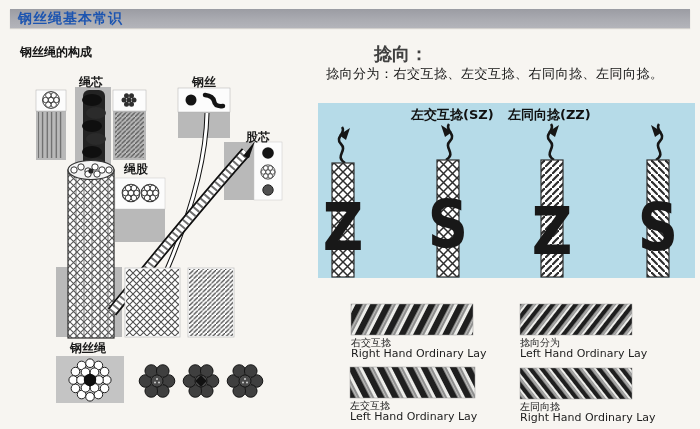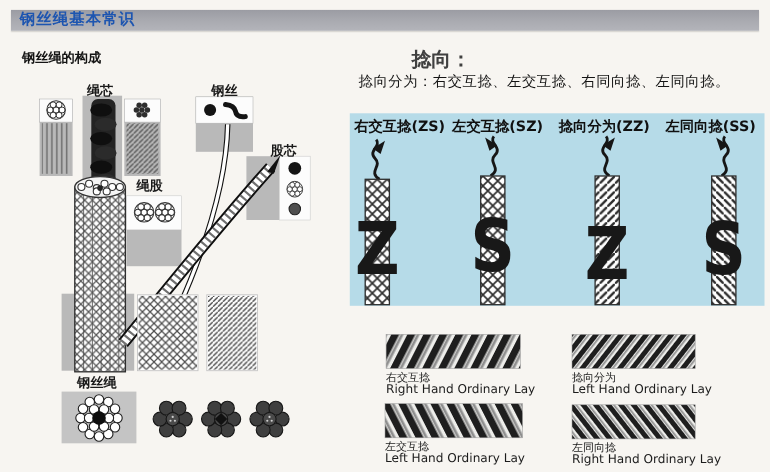--- a/index.html
+++ b/index.html
@@ -269,24 +269,22 @@
 
   <div class="abs lbl" style="left:79px;top:74px;">绳芯</div>
   <div class="abs lbl" style="left:192px;top:74px;">钢丝</div>
   <div class="abs lbl" style="left:246px;top:129px;">股芯</div>
   <div class="abs lbl" style="left:124px;top:161px;">绳股</div>
   <div class="abs lbl" style="left:70px;top:340px;">钢丝绳</div>
 
   <div class="abs lay-title" style="left:326px;top:42px;">捻向：</div>
   <div class="abs lay-desc" style="left:326px;top:65px;">捻向分为：右交互捻、左交互捻、右同向捻、左同向捻。</div>
 
-  <div class="abs type-lbl" style="left:322px;top:106px;">右交互捻(ZS)</div>
   <div class="abs type-lbl" style="left:411px;top:106px;">左交互捻(SZ)</div>
-  <div class="abs type-lbl" style="left:508px;top:106px;">捻向分为(ZZ)</div>
-  <div class="abs type-lbl" style="left:605px;top:106px;">左同向捻(SS)</div>
+  <div class="abs type-lbl" style="left:508px;top:106px;">左同向捻(ZZ)</div>
 
   <div class="abs marker" style="left:313px;top:191px;">Z</div>
   <div class="abs marker" style="left:418px;top:188px;">S</div>
   <div class="abs marker" style="left:522px;top:195px;">Z</div>
   <div class="abs marker" style="left:628px;top:191px;">S</div>
 
   <div class="abs smp-cn" style="left:351px;top:336px;">右交互捻</div>
   <div class="abs smp-en" style="left:351px;top:347px;">Right Hand Ordinary Lay</div>
   <div class="abs smp-cn" style="left:520px;top:336px;">捻向分为</div>
   <div class="abs smp-en" style="left:520px;top:347px;">Left Hand Ordinary Lay</div>

